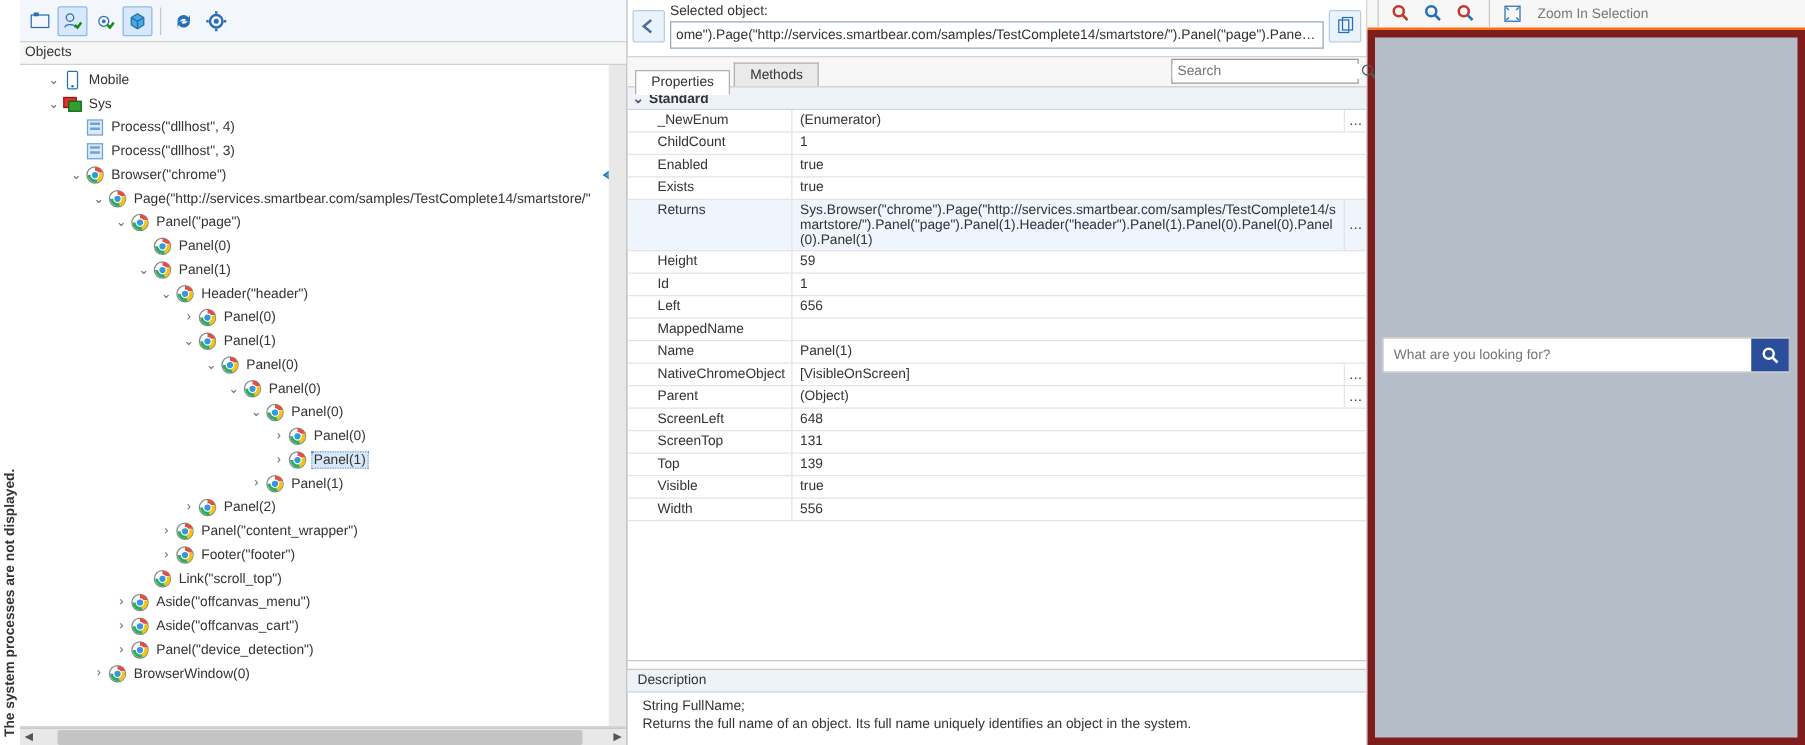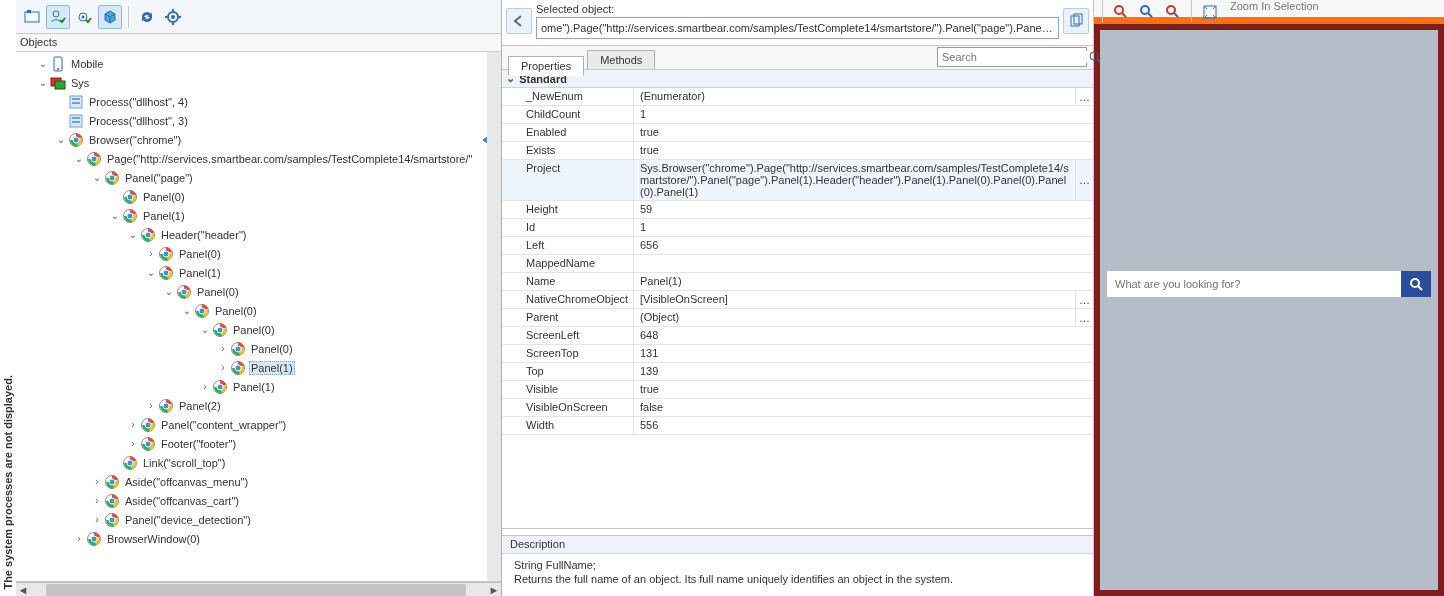--- a/index.html
+++ b/index.html
@@ -54,21 +54,21 @@
 .grp .tw2{color:#555;margin-right:4px;cursor:pointer}
 .prow{display:flex;border-bottom:1px solid #e4e4e4;min-height:18px}
 .pname{width:132px;padding:2px 4px 2px 24px;border-right:1px solid #e4e4e4}
 .pval{flex:1;padding:2px 6px;word-break:break-word}
 .pell{width:18px;display:flex;align-items:center;justify-content:center;color:#333;border-left:1px solid #e4e4e4}
 .desc{border-top:1px solid #c8c8c8;margin-top:6px}
 .desc-hdr{height:18px;background:#eef3f9;padding:2px 8px;border-bottom:1px solid #c8d6e6}
 .desc-body{padding:4px 8px 10px 12px;line-height:14px}
 
 .preview{width:350px;display:flex;flex-direction:column}
-.pv-tb{height:24px;border-bottom:7px solid #f97316;display:flex;gap:2px;padding:0 4px;background:#f7f7f7}
+.pv-tb{height:24px;border-bottom:2px solid #f97316;display:flex;align-items:center;gap:2px;padding:0 4px;background:#f7f7f7}
 .pv-tb .lbl{margin-left:6px;color:#777}
 .pv-canvas{flex:1;background:#7f1d1d;padding:6px}
 .pv-inner{width:100%;height:100%;background:#b4bdc8;position:relative}
 .pv-search{position:absolute;left:6px;right:6px;top:240px;height:28px;background:#fff;border:1px solid #bbb;display:flex}
 .pv-search input{flex:1;border:none;padding:0 8px;color:#888;outline:none}
 .pv-search .go{width:30px;background:#2a4e9b;display:flex;align-items:center;justify-content:center}
 
 svg{display:block}
 .vtree-scroll{width:14px;position:absolute;right:0;top:0;bottom:0;background:#e8e8e8}
 .badge{position:absolute;right:4px;top:2px}
@@ -524,21 +524,21 @@
               </div>
               <div class="prow">
                 <div class="pname">Enabled</div>
                 <div class="pval">true</div>
               </div>
               <div class="prow">
                 <div class="pname">Exists</div>
                 <div class="pval">true</div>
               </div>
               <div class="prow" style="background: rgb(238, 245, 252);">
-                <div class="pname">Project</div>
+                <div class="pname">Returns</div>
                 <div class="pval">Sys.Browser("chrome").Page("http://services.smartbear.com/samples/TestComplete14/smartstore/").Panel("page").Panel(1).Header("header").Panel(1).Panel(0).Panel(0).Panel(0).Panel(1)</div>
                 <div class="pell">…</div>
               </div>
               <div class="prow">
                 <div class="pname">Height</div>
                 <div class="pval">59</div>
               </div>
               <div class="prow">
                 <div class="pname">Id</div>
                 <div class="pval">1</div>
@@ -573,24 +573,20 @@
                 <div class="pname">ScreenTop</div>
                 <div class="pval">131</div>
               </div>
               <div class="prow">
                 <div class="pname">Top</div>
                 <div class="pval">139</div>
               </div>
               <div class="prow">
                 <div class="pname">Visible</div>
                 <div class="pval">true</div>
-              </div>
-              <div class="prow">
-                <div class="pname">VisibleOnScreen</div>
-                <div class="pval">false</div>
               </div>
               <div class="prow">
                 <div class="pname">Width</div>
                 <div class="pval">556</div>
               </div>
             </div>
           <div class="desc">
             <div class="desc-hdr">Description</div>
             <div class="desc-body">
               <div>String FullName;</div>

